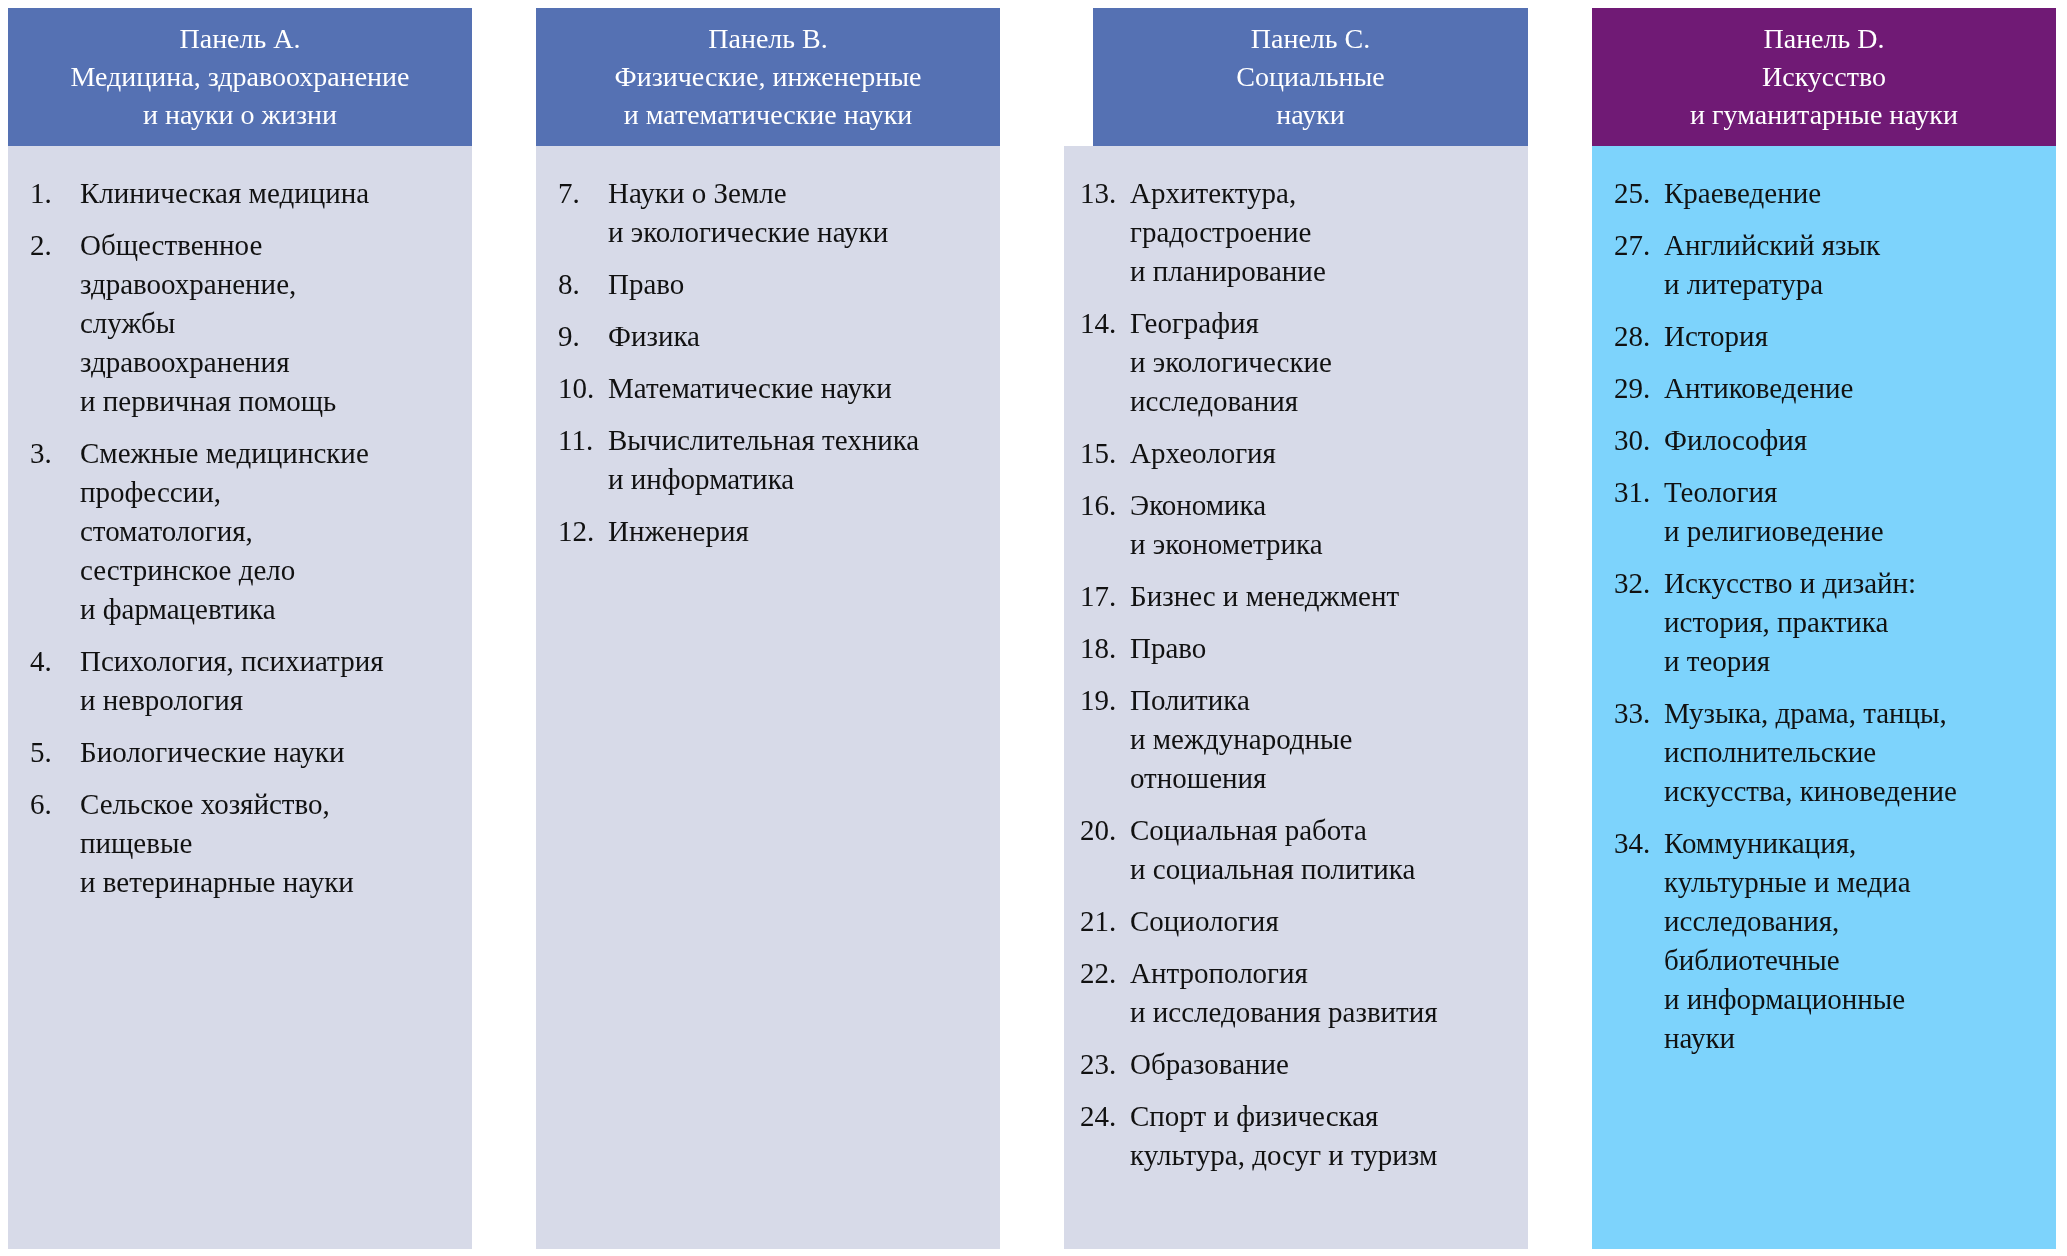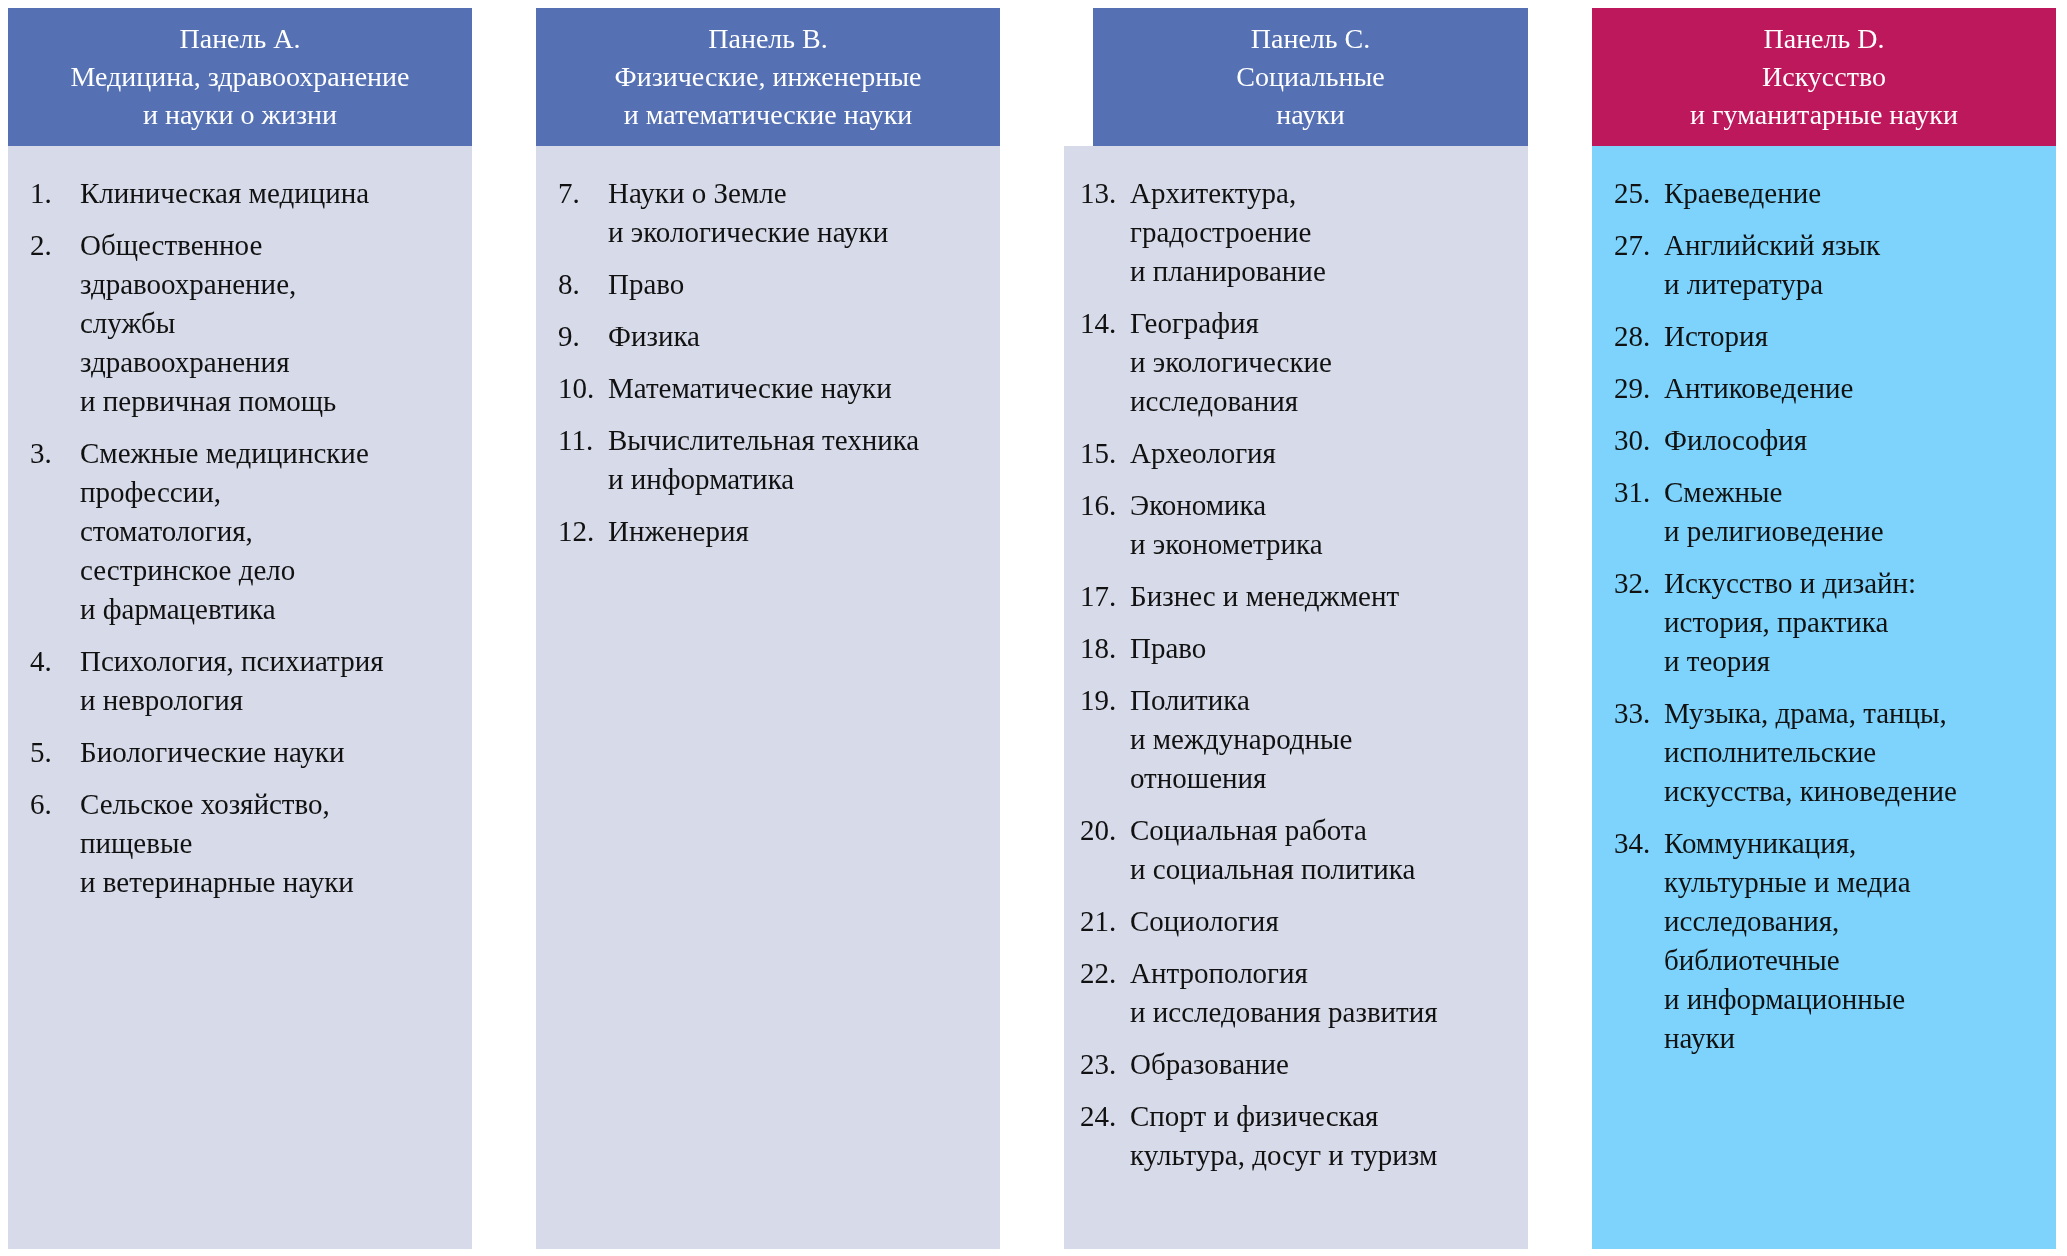--- a/index.html
+++ b/index.html
@@ -198,21 +198,21 @@
           <span class="item-text">Образование</span>
         </div>
         <div class="list-item">
           <span class="item-number">24.</span>
           <span class="item-text">Спорт и физическая
 культура, досуг и туризм</span>
         </div>
       </div>
     </section>
     <section class="panel">
-      <header class="panel-header" style="background: #be185d; color: rgb(255, 255, 255);">Панель D.
+      <header class="panel-header" style="background: #701a75; color: rgb(255, 255, 255);">Панель D.
 Искусство
 и гуманитарные науки</header>
       <div class="panel-body" style="background: #7dd3fc; color: rgb(17, 17, 17);">
         <div class="list-item">
           <span class="item-number">25.</span>
           <span class="item-text">Краеведение</span>
         </div>
         <div class="list-item">
           <span class="item-number">27.</span>
           <span class="item-text">Английский язык
@@ -225,21 +225,21 @@
         <div class="list-item">
           <span class="item-number">29.</span>
           <span class="item-text">Антиковедение</span>
         </div>
         <div class="list-item">
           <span class="item-number">30.</span>
           <span class="item-text">Философия</span>
         </div>
         <div class="list-item">
           <span class="item-number">31.</span>
-          <span class="item-text">Смежные
+          <span class="item-text">Теология
 и религиоведение</span>
         </div>
         <div class="list-item">
           <span class="item-number">32.</span>
           <span class="item-text">Искусство и дизайн:
 история, практика
 и теория</span>
         </div>
         <div class="list-item">
           <span class="item-number">33.</span>

